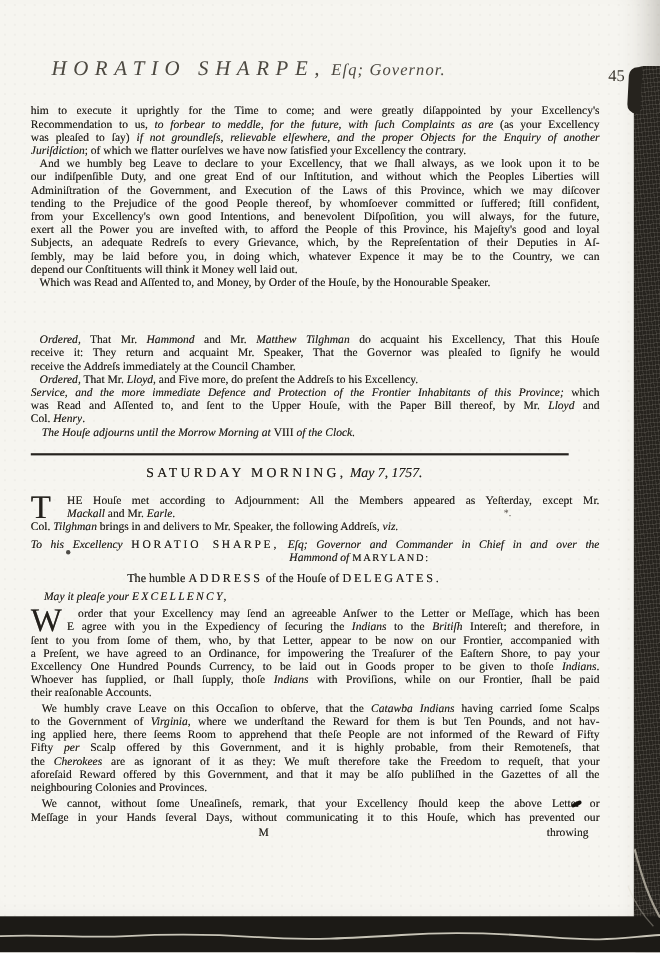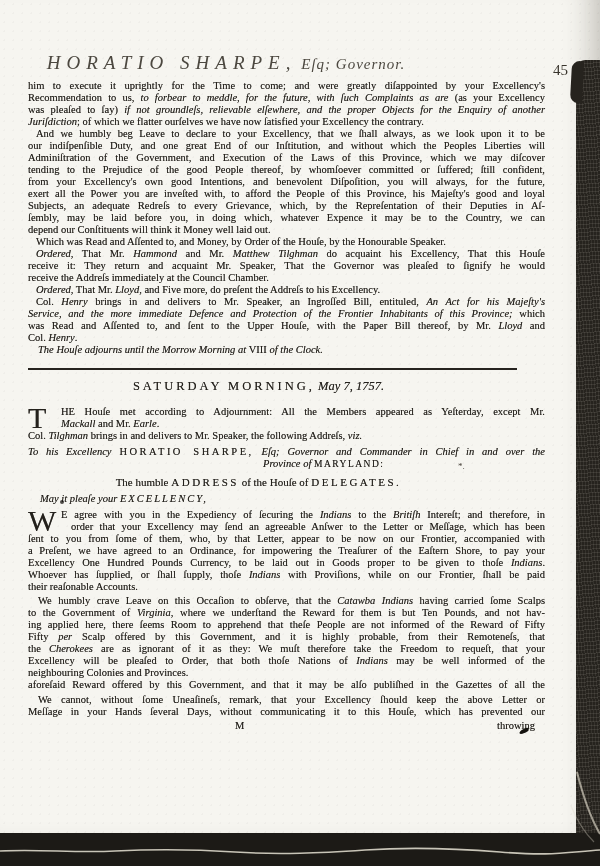--- a/index.html
+++ b/index.html
@@ -9,21 +9,21 @@
 
   
   .running-header{position:absolute;top:52px;left:28px;width:452px;text-align:center;
                   color:#4c4840;white-space:nowrap;}
   .running-header .tl{text-align:center;text-align-last:center;}
   .seg-hsc{font-style:italic;font-size:19px;letter-spacing:6px;}
   .seg-hi{font-style:italic;font-size:15px;letter-spacing:1px;}
   .page-number{position:absolute;top:62px;left:537px;font-size:15px;color:#39352d;margin-left:16px;}
 
   
-  .text-col{position:absolute;left:28px;top:80px;width:517px;font-size:10.5px;line-height:12px;
+  .text-col{position:absolute;left:28px;top:96px;width:517px;font-size:10.5px;line-height:12px;
             text-shadow:0 0 .3px rgba(20,18,14,.55);}
   .tl{text-align:justify;text-align-last:justify;}
   .tl.a-l{text-align:left;text-align-last:left;}
   .tl.a-c{text-align:center;text-align-last:center;padding-right:56px;}
   .seg-r{font-style:normal;}
   .seg-i{font-style:italic;}
   .seg-sc{letter-spacing:2.5px;}
   .seg-isc{font-style:italic;letter-spacing:2px;}
   .seg-msc{letter-spacing:1.5px;font-size:9.5px;}
 
@@ -84,25 +84,24 @@
         <div class="tl a-j" style="text-indent: 8px;"><span class="seg-r">And we humbly beg Leave to declare to your Excellency, that we ſhall always, as we look upon it to be</span></div>
         <div class="tl a-j"><span class="seg-r">our indiſpenſible Duty, and one great End of our Inſtitution, and without which the Peoples Liberties will</span></div>
         <div class="tl a-j"><span class="seg-r">Adminiſtration of the Government, and Execution of the Laws of this Province, which we may diſcover</span></div>
         <div class="tl a-j"><span class="seg-r">tending to the Prejudice of the good People thereof, by whomſoever committed or ſuffered; ſtill confident,</span></div>
         <div class="tl a-j"><span class="seg-r">from your Excellency's own good Intentions, and benevolent Diſpoſition, you will always, for the future,</span></div>
         <div class="tl a-j"><span class="seg-r">exert all the Power you are inveſted with, to afford the People of this Province, his Majeſty's good and loyal</span></div>
         <div class="tl a-j"><span class="seg-r">Subjects, an adequate Redreſs to every Grievance, which, by the Repreſentation of their Deputies in Aſ-</span></div>
         <div class="tl a-j"><span class="seg-r">ſembly, may be laid before you, in doing which, whatever Expence it may be to the Country, we can</span></div>
         <div class="tl a-l"><span class="seg-r">depend our Conſtituents will think it Money well laid out.</span></div>
         <div class="tl a-l" style="text-indent: 8px;"><span class="seg-r">Which was Read and Aſſented to, and Money, by Order of the Houſe, by the Honourable Speaker.</span></div>
-        <div class="tl a-j" style="text-indent: 8px;"><span class="seg-i">Ordered,</span><span class="seg-r"> That Mr. </span><span class="seg-i">Hammond</span><span class="seg-r"> and Mr. </span><span class="seg-i">Matthew Tilghman</span><span class="seg-r"> do acquaint his Excellency, That this Houſe</span></div>
+        <div class="tl a-j" style="text-indent: 8px; margin-top: 40px;"><span class="seg-i">Ordered,</span><span class="seg-r"> That Mr. </span><span class="seg-i">Hammond</span><span class="seg-r"> and Mr. </span><span class="seg-i">Matthew Tilghman</span><span class="seg-r"> do acquaint his Excellency, That this Houſe</span></div>
         <div class="tl a-j"><span class="seg-r">receive it: They return and acquaint Mr. Speaker, That the Governor was pleaſed to ſignify he would</span></div>
         <div class="tl a-l"><span class="seg-r">receive the Addreſs immediately at the Council Chamber.</span></div>
         <div class="tl a-l" style="text-indent: 8px;"><span class="seg-i">Ordered,</span><span class="seg-r"> That Mr. </span><span class="seg-i">Lloyd</span><span class="seg-r">, and Five more, do preſent the Addreſs to his Excellency.</span></div>
-        <div class="tl a-j" style="text-indent: 8px;"><span class="seg-r">Col. </span><span class="seg-i">Henry</span><span class="seg-r"> brings in and delivers to Mr. Speaker, an Ingroſſed Bill, entituled, </span><span class="seg-i">An Act for his Majeſty's</span></div>
         <div class="tl a-j"><span class="seg-i">Service, and the more immediate Defence and Protection of the Frontier Inhabitants of this Province;</span><span class="seg-r"> which</span></div>
         <div class="tl a-j"><span class="seg-r">was Read and Aſſented to, and ſent to the Upper Houſe, with the Paper Bill thereof, by Mr. </span><span class="seg-i">Lloyd</span><span class="seg-r"> and</span></div>
         <div class="tl a-l"><span class="seg-r">Col. </span><span class="seg-i">Henry</span><span class="seg-r">.</span></div>
         <div class="tl a-l" style="text-indent: 10px;"><span class="seg-i">The Houſe adjourns until the Morrow Morning at </span><span class="seg-r">VIII</span><span class="seg-i"> of the Clock.</span></div>
       </div>
 
     <div class="rule"></div>
 
     <div class="session-heading">
         <div class="tl a-c"><span class="seg-sc">SATURDAY MORNING,</span><span class="seg-i"> May 7, 1757.</span></div>
@@ -115,55 +114,54 @@
           <div class="tl a-l"><span class="seg-i">Mackall</span><span class="seg-r"> and Mr. </span><span class="seg-i">Earle</span><span class="seg-r">.</span></div>
         </div>
     </div>
 
     <div class="para">
         <div class="tl a-l"><span class="seg-r">Col. </span><span class="seg-i">Tilghman</span><span class="seg-r"> brings in and delivers to Mr. Speaker, the following Addreſs, </span><span class="seg-i">viz.</span></div>
       </div>
 
     <div class="para m4">
         <div class="tl a-j"><span class="seg-i">To his Excellency </span><span class="seg-sc">HORATIO SHARPE,</span><span class="seg-i"> Eſq; Governor and Commander in Chief in and over the</span></div>
-        <div class="tl a-l" style="text-indent: 235px;"><span class="seg-i">Province of </span><span class="seg-msc">MARYLAND:</span></div>
+        <div class="tl a-l" style="text-indent: 235px;"><span class="seg-i">Hammond of </span><span class="seg-msc">MARYLAND:</span></div>
       </div>
 
     <div class="para m6 address-title">
         <div class="tl a-c"><span class="seg-r">The humble </span><span class="seg-sc">ADDRESS</span><span class="seg-r"> of the Houſe of </span><span class="seg-sc">DELEGATES.</span></div>
       </div>
 
     <div class="para m4">
         <div class="tl a-l" style="text-indent: 12px;"><span class="seg-i">May it pleaſe your </span><span class="seg-isc">EXCELLENCY,</span></div>
       </div>
 
     <div class="dcp m4">
       <div class="dropcap">W</div>
       <div class="dcp-lines">
+          <div class="tl a-j" style="text-indent: 10px;"><span class="seg-r">order that your Excellency may ſend an agreeable Anſwer to the Letter or Meſſage, which has been</span></div>
           <div class="tl a-j"><span class="seg-r">E agree with you in the Expediency of ſecuring the </span><span class="seg-i">Indians</span><span class="seg-r"> to the </span><span class="seg-i">Britiſh</span><span class="seg-r"> Intereſt; and therefore, in</span></div>
-          <div class="tl a-j" style="text-indent: 10px;"><span class="seg-r">order that your Excellency may ſend an agreeable Anſwer to the Letter or Meſſage, which has been</span></div>
         </div>
     </div>
     <div class="para">
         <div class="tl a-j"><span class="seg-r">ſent to you from ſome of them, who, by that Letter, appear to be now on our Frontier, accompanied with</span></div>
         <div class="tl a-j"><span class="seg-r">a Preſent, we have agreed to an Ordinance, for impowering the Treaſurer of the Eaſtern Shore, to pay your</span></div>
         <div class="tl a-j"><span class="seg-r">Excellency One Hundred Pounds Currency, to be laid out in Goods proper to be given to thoſe </span><span class="seg-i">Indians</span><span class="seg-r">.</span></div>
         <div class="tl a-j"><span class="seg-r">Whoever has ſupplied, or ſhall ſupply, thoſe </span><span class="seg-i">Indians</span><span class="seg-r"> with Proviſions, while on our Frontier, ſhall be paid</span></div>
         <div class="tl a-l"><span class="seg-r">their reaſonable Accounts.</span></div>
       </div>
 
     <div class="para m2">
         <div class="tl a-j" style="text-indent: 10px;"><span class="seg-r">We humbly crave Leave on this Occaſion to obſerve, that the </span><span class="seg-i">Catawba Indians</span><span class="seg-r"> having carried ſome Scalps</span></div>
         <div class="tl a-j"><span class="seg-r">to the Government of </span><span class="seg-i">Virginia</span><span class="seg-r">, where we underſtand the Reward for them is but Ten Pounds, and not hav-</span></div>
         <div class="tl a-j"><span class="seg-r">ing applied here, there ſeems Room to apprehend that theſe People are not informed of the Reward of Fifty</span></div>
         <div class="tl a-j"><span class="seg-r">Fifty </span><span class="seg-i">per</span><span class="seg-r"> Scalp offered by this Government, and it is highly probable, from their Remoteneſs, that</span></div>
         <div class="tl a-j"><span class="seg-r">the </span><span class="seg-i">Cherokees</span><span class="seg-r"> are as ignorant of it as they: We muſt therefore take the Freedom to requeſt, that your</span></div>
-        <div class="tl a-j"><span class="seg-r">Excellency will be pleaſed to Order, that both thoſe Nations of </span><span class="seg-i">Indians</span><span class="seg-r"> may be well informed of the</span></div>
+        <div class="tl a-j"><span class="seg-r">aforeſaid Reward offered by this Government, and that it may be alſo publiſhed in the Gazettes of all the</span></div>
         <div class="tl a-l"><span class="seg-r">neighbouring Colonies and Provinces.</span></div>
-        <div class="tl a-j"><span class="seg-r">aforeſaid Reward offered by this Government, and that it may be alſo publiſhed in the Gazettes of all the</span></div>
       </div>
 
     <div class="para m3">
         <div class="tl a-j" style="text-indent: 10px;"><span class="seg-r">We cannot, without ſome Uneaſineſs, remark, that your Excellency ſhould keep the above Letter or</span></div>
         <div class="tl a-j"><span class="seg-r">Meſſage in your Hands ſeveral Days, without communicating it to this Houſe, which has prevented our</span></div>
       </div>
 
     <div class="catchword-row">
       <span class="sig">M</span>
       <span class="catch">throwing</span>

